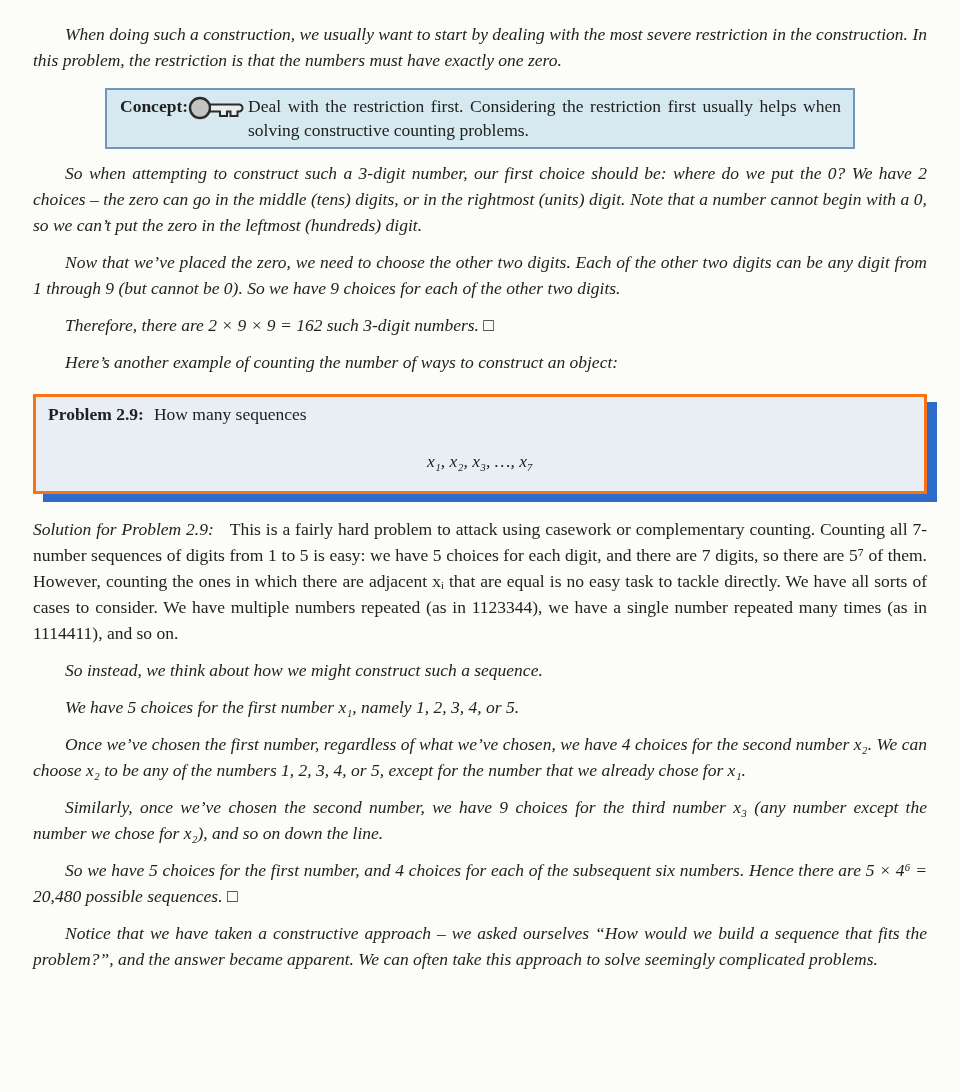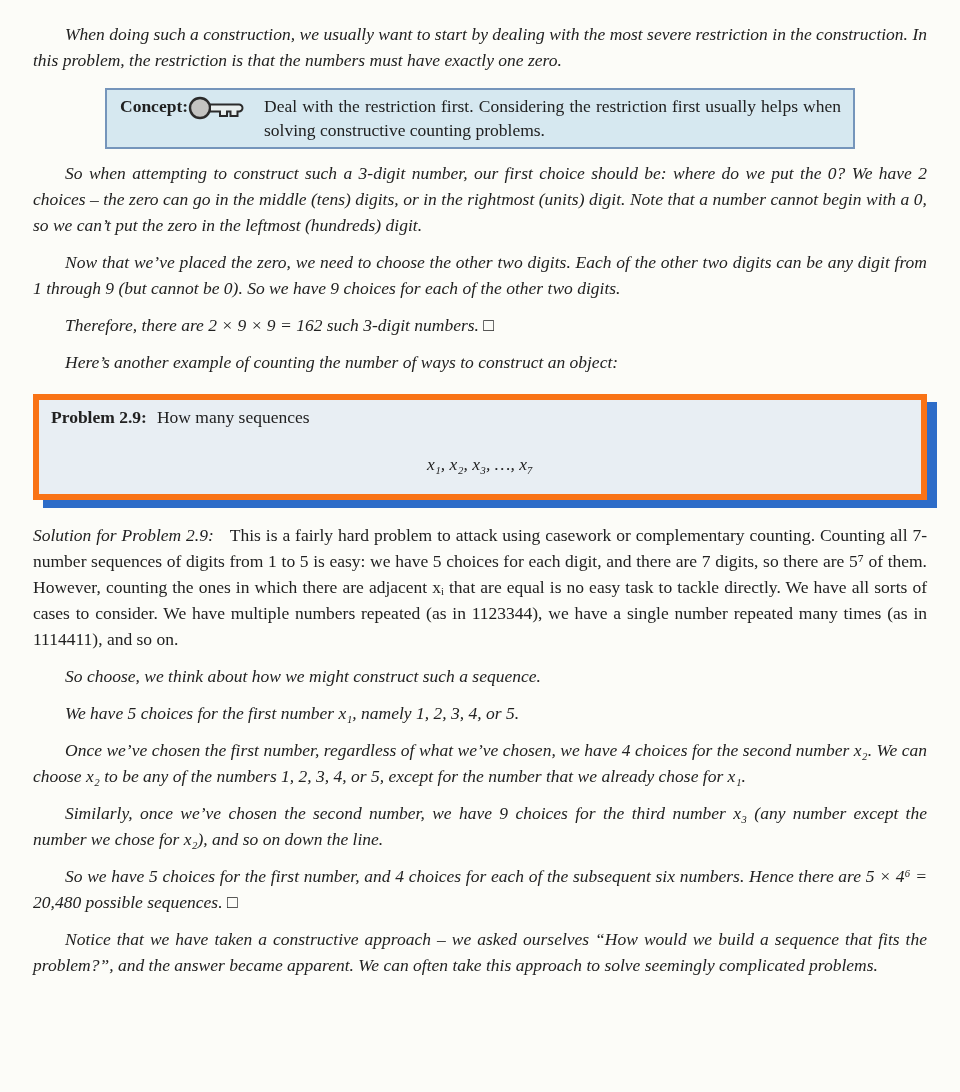--- a/index.html
+++ b/index.html
@@ -47,32 +47,32 @@
     align-items: flex-start;
   }
   .concept-label {
     font-weight: bold;
     font-size: 17.5px;
     line-height: 24px;
   }
   .key-icon { display: block; margin-top: 1px; }
   .concept-text {
     flex: 1 1 auto;
-    margin-left: 18px;
+    margin-left: 2px;
     font-size: 17.5px;
     line-height: 24px;
     text-align: justify;
   }
 
   
   .problem-box {
     box-sizing: border-box;
     margin-top: 19px;
     background: #e8eef3;
-    border: 6px solid #f97316;
+    border: 3px solid #f97316;
     box-shadow: 10px 8px 0 #2d6cc8;
     padding: 4px 12px 8px 12px;
   }
   .problem-line {
     font-size: 17.5px;
     line-height: 26px;
     text-align: justify;
     margin: 0;
   }
   .problem-label {
@@ -128,21 +128,21 @@
     <p class="problem-line">
       <b class="problem-label">Problem 2.9:</b><span>How many sequences</span>
     </p>
     <p class="problem-math">x₁, x₂, x₃, …, x₇</p>
   </div>
 
   <p class="para solution-para after-box">
     <span class="solution-lead">Solution for Problem 2.9:</span><span>This is a fairly hard problem to attack using casework or complementary counting. Counting all 7-number sequences of digits from 1 to 5 is easy: we have 5 choices for each digit, and there are 7 digits, so there are 5⁷ of them. However, counting the ones in which there are adjacent xᵢ that are equal is no easy task to tackle directly. We have all sorts of cases to consider. We have multiple numbers repeated (as in 1123344), we have a single number repeated many times (as in 1114411), and so on.</span>
   </p>
 
-  <p class="para indent">So choose, we think about how we might construct such a sequence.</p>
+  <p class="para indent">So instead, we think about how we might construct such a sequence.</p>
 
   <p class="para indent">We have 5 choices for the first number x₁, namely 1, 2, 3, 4, or 5.</p>
 
   <p class="para indent">Once we’ve chosen the first number, regardless of what we’ve chosen, we have 4 choices for the second number x₂. We can choose x₂ to be any of the numbers 1, 2, 3, 4, or 5, except for the number that we already chose for x₁.</p>
 
   <p class="para indent">Similarly, once we’ve chosen the second number, we have 9 choices for the third number x₃ (any number except the number we chose for x₂), and so on down the line.</p>
 
   <p class="para indent">So we have 5 choices for the first number, and 4 choices for each of the subsequent six numbers. Hence there are 5 × 4⁶ = 20,480 possible sequences. □</p>
 
   <p class="para indent">Notice that we have taken a constructive approach – we asked ourselves “How would we build a sequence that fits the problem?”, and the answer became apparent. We can often take this approach to solve seemingly complicated problems.</p>

